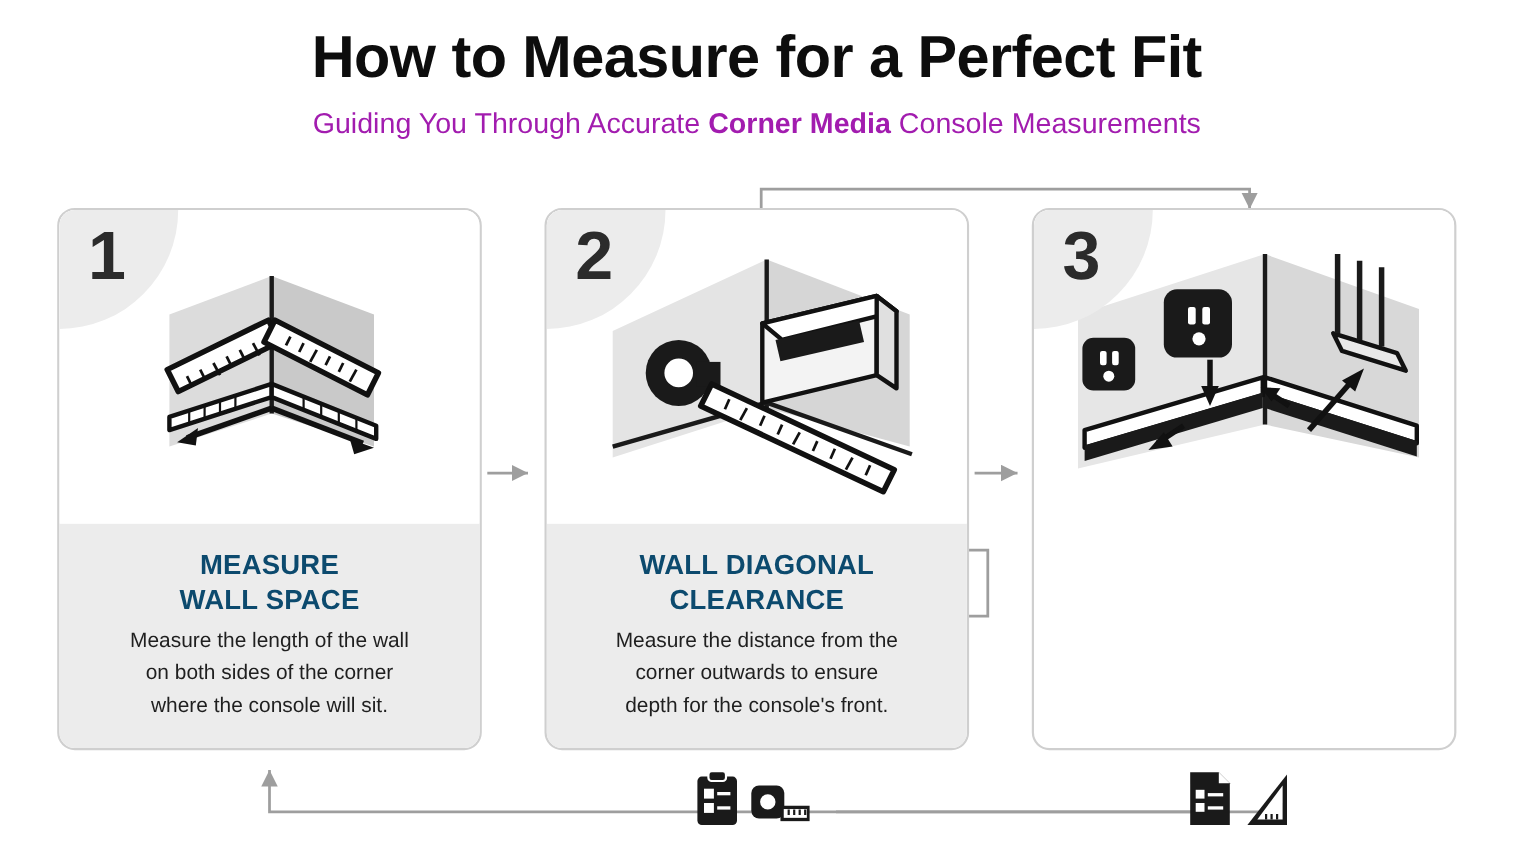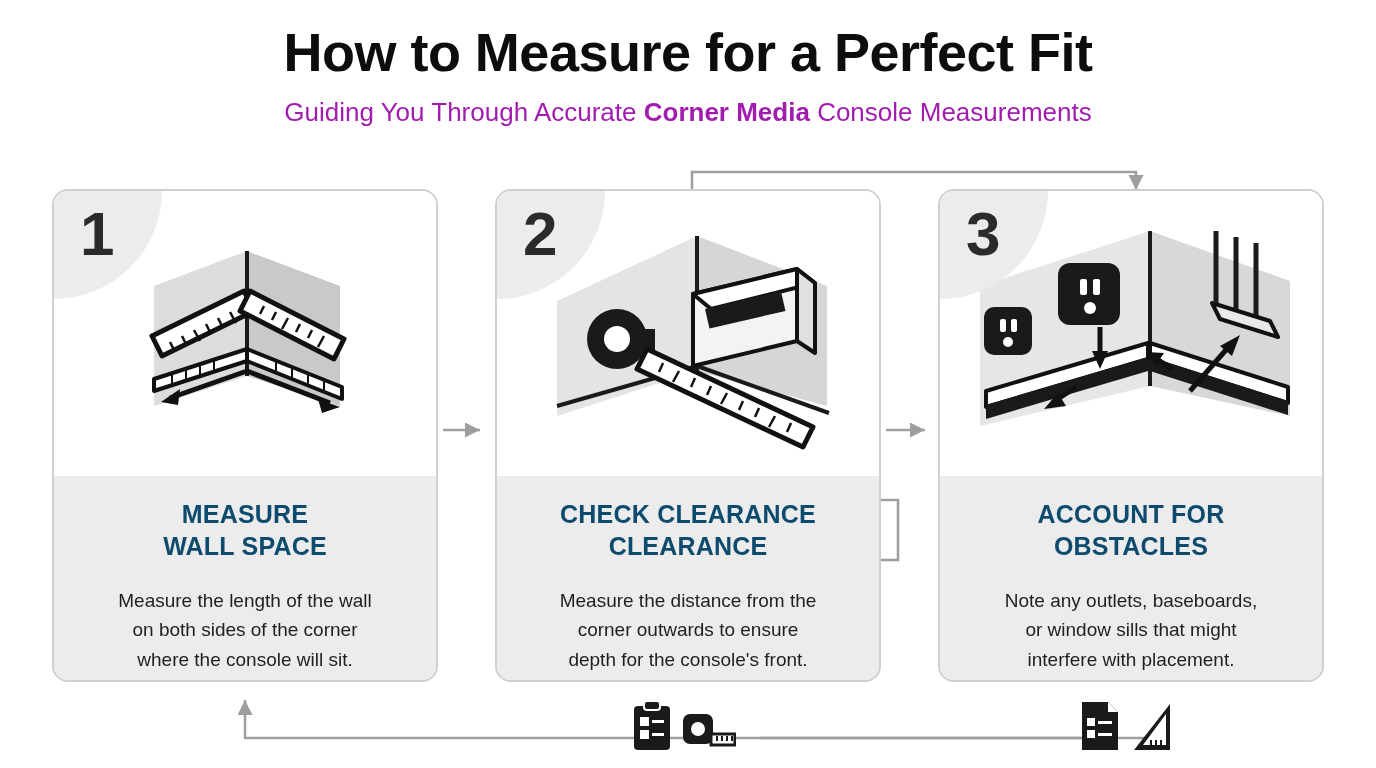--- a/index.html
+++ b/index.html
@@ -102,21 +102,21 @@
   }
   .cap-title {
     font-size: 25px;
     font-weight: bold;
     letter-spacing: 0.2px;
     line-height: 1.28;
     color: #0c4a6e;
     white-space: pre-line;
   }
   .cap-body {
-    margin-top: 24px;
+    margin-top: 6px;
     font-size: 19px;
     line-height: 1.55;
     color: #1f1f1f;
     white-space: pre-line;
   }
 
   
   .art svg {
     position: absolute;
     top: 0;
@@ -270,21 +270,21 @@
             <line x1="214" y1="195" x2="210" y2="204"></line>
             <line x1="230" y1="202" x2="224" y2="213"></line>
             <line x1="246" y1="210" x2="242" y2="219"></line>
             <line x1="262" y1="217" x2="258" y2="226"></line>
             <line x1="278" y1="225" x2="272" y2="236"></line>
             <line x1="294" y1="232" x2="290" y2="241"></line>
           </g>
         </svg>
       </div>
       <div class="caption">
-        <div class="cap-title">CHECK CLEARANCE
+        <div class="cap-title">WALL DIAGONAL
 CLEARANCE</div>
         <div class="cap-body">Measure the distance from the
 corner outwards to ensure
 depth for the console's front.</div>
       </div>
     </div>
 
     <div class="card">
       <div class="art">
         <div class="corner-badge"></div>
@@ -320,27 +320,20 @@
 
           <path d="M160,136 L160,168" stroke="#111111" stroke-width="5"></path>
           <path d="M160,178 L152,160 L168,160 Z" fill="#111111"></path>
           <path d="M232,178 L214,166" stroke="#111111" stroke-width="5"></path>
           <path d="M206,161 L224,162 L216,174 Z" fill="#111111"></path>
           <path d="M250,200 L292,152" stroke="#111111" stroke-width="5"></path>
           <path d="M300,144 L292,165 L280,155 Z" fill="#111111"></path>
           <path d="M136,196 L112,212" stroke="#111111" stroke-width="5"></path>
           <path d="M104,218 L118,202 L126,215 Z" fill="#111111"></path>
         </svg>
-      </div>
-      <div class="caption">
-        <div class="cap-title">ACCOUNT FOR
-OBSTACLES</div>
-        <div class="cap-body">Note any outlets, baseboards,
-or window sills that might
-interfere with placement.</div>
       </div>
     </div>
 
   </div>
 
   <div class="footer-icons">
     <div class="icon-group icon-left">
       <svg width="44" height="52" viewBox="0 0 44 52">
         <rect x="4" y="6" width="36" height="44" rx="4" fill="#1a1a1a"></rect>
         <rect x="14" y="1" width="16" height="9" rx="3" fill="#1a1a1a" stroke="#ffffff" stroke-width="2"></rect>

